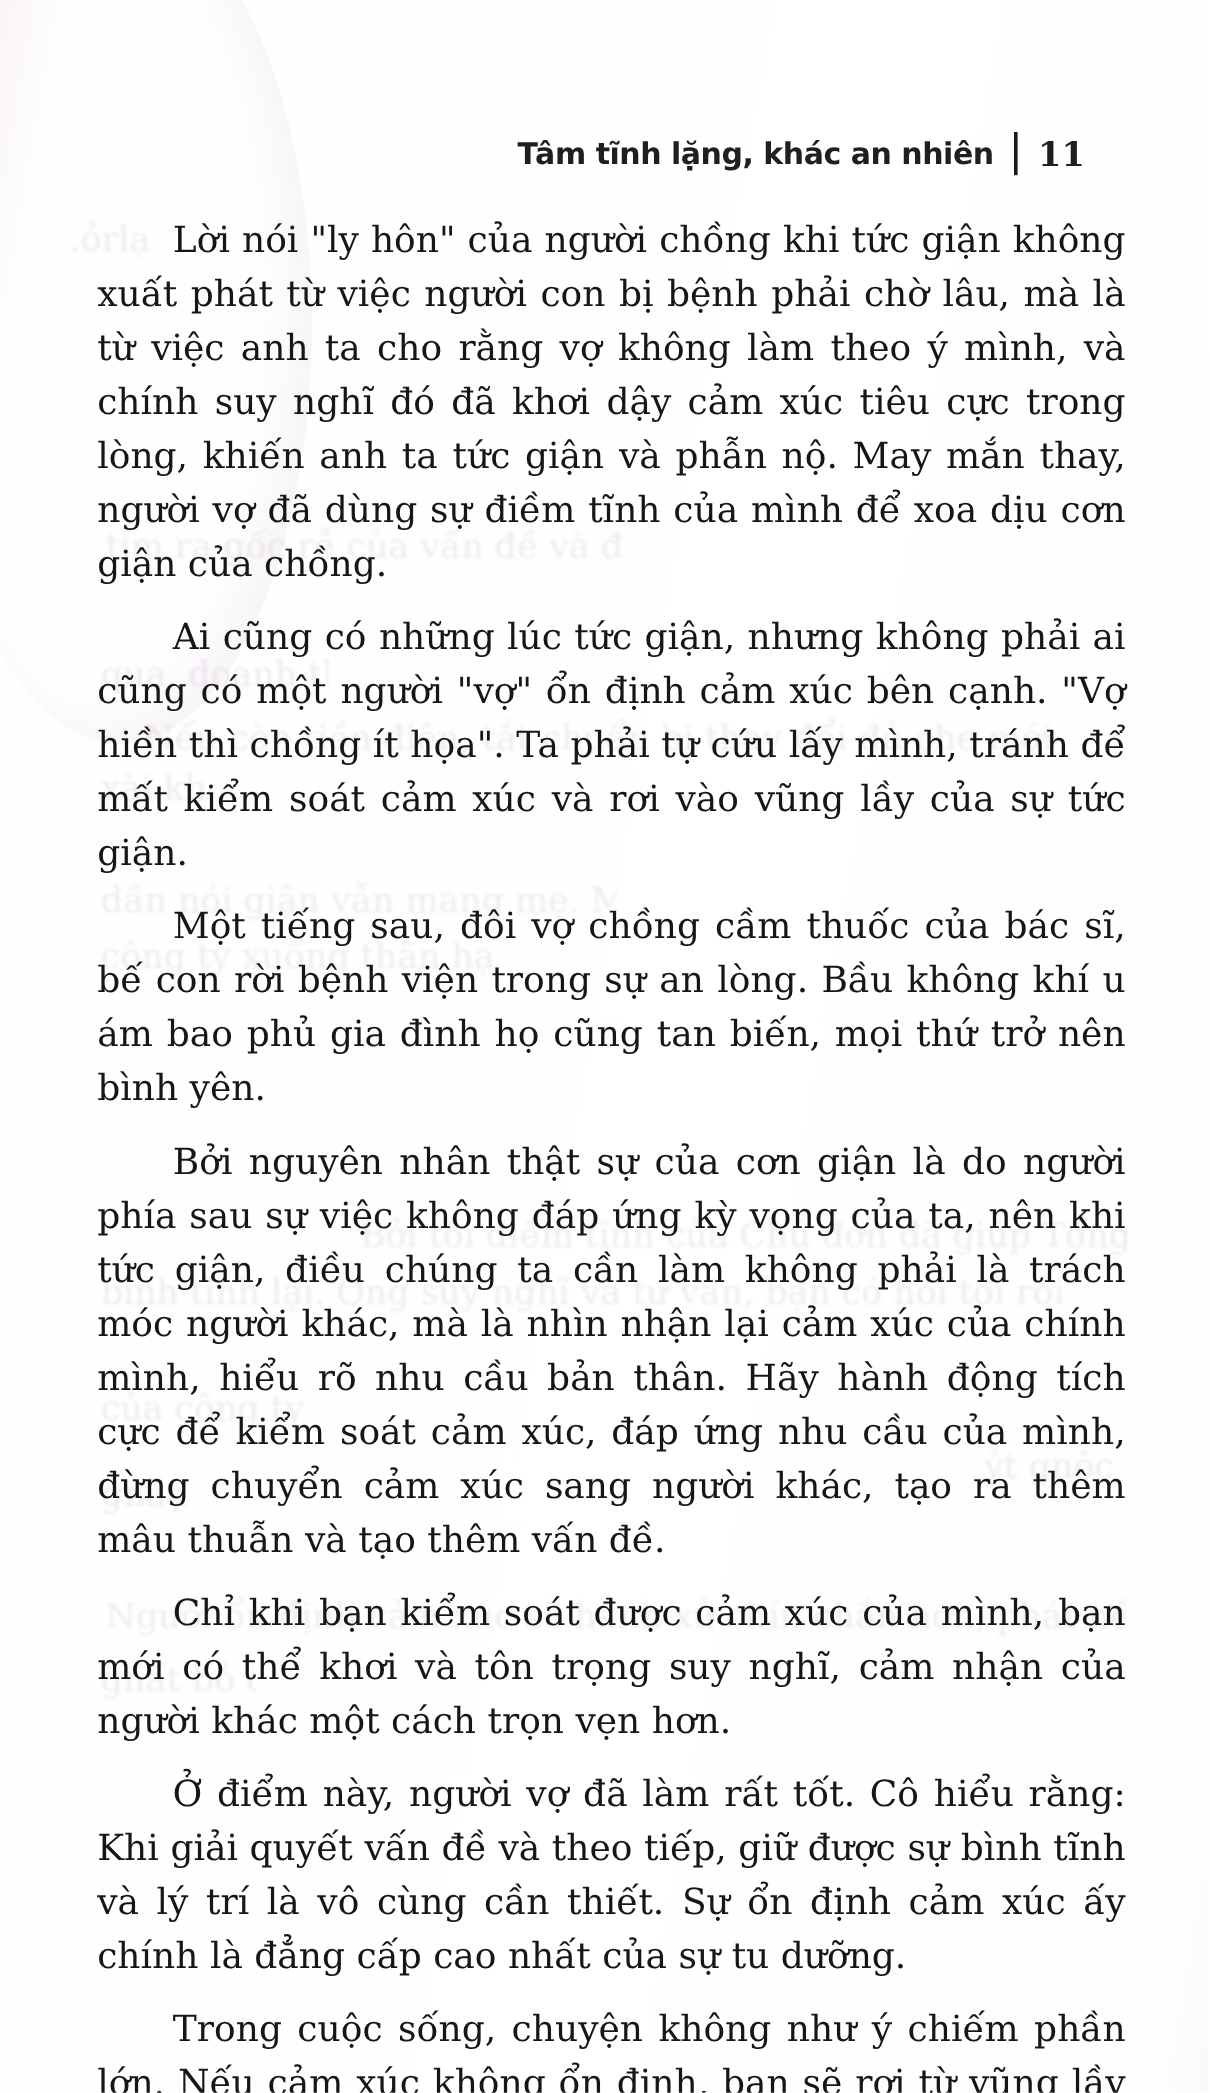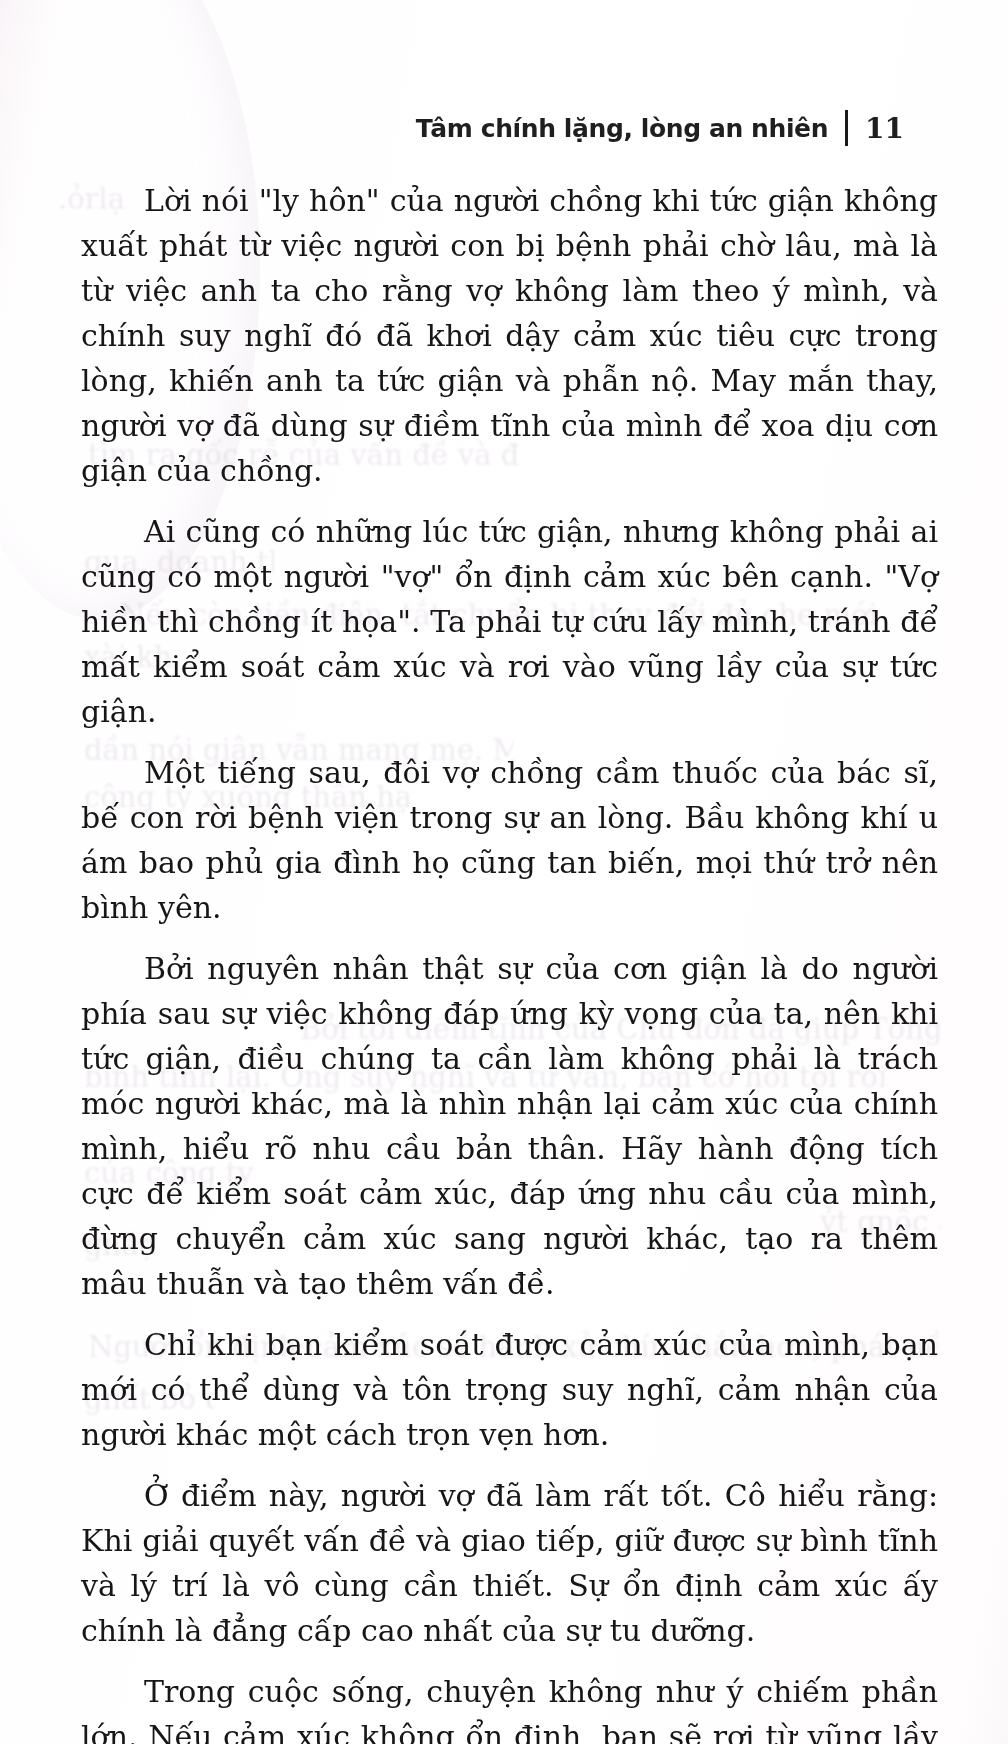--- a/index.html
+++ b/index.html
@@ -98,28 +98,28 @@
       <div class="ghost" style="left: 300px; top: 1012px; width: 640px;">Bởi tôi điềm tĩnh của Chú đơn đã giúp Tổng giám đốc dần</div>
       <div class="ghost" style="left: 84px; top: 1060px; width: 800px;">bình tĩnh lại. Ông suy nghĩ và tư vấn, bạn có hỏi tôi rồi. Tôi đã</div>
       <div class="ghost" style="left: 84px; top: 1156px; width: 170px;">của công ty".</div>
       <div class="ghost" style="left: 820px; top: 1205px; width: 120px;">ỷt gnôc áio</div>
       <div class="ghost" style="left: 84px; top: 1228px; width: 80px;">gnăḍ</div>
       <div class="ghost" style="left: 88px; top: 1330px; width: 850px;">Người ổn định cảm xúc sẽ hành xử chín chắn hơn, phát nền</div>
       <div class="ghost" style="left: 84px; top: 1382px; width: 130px;">gnất bỏ đê</div>
     </div>
 
   <header class="running-head">
-    <span class="running-title">Tâm chính lặng, lòng an nhiên</span>
+    <span class="running-title">Tâm tĩnh lặng, khác an nhiên</span>
     <span class="head-divider"></span>
     <span class="page-num">11</span>
   </header>
 
   <main class="text-block">
     <p>Lời nói "ly hôn" của người chồng khi tức giận không xuất phát từ việc người con bị bệnh phải chờ lâu, mà là từ việc anh ta cho rằng vợ không làm theo ý mình, và chính suy nghĩ đó đã khơi dậy cảm xúc tiêu cực trong lòng, khiến anh ta tức giận và phẫn nộ. May mắn thay, người vợ đã dùng sự điềm tĩnh của mình để xoa dịu cơn giận của chồng.</p>
     <p>Ai cũng có những lúc tức giận, nhưng không phải ai cũng có một người "vợ" ổn định cảm xúc bên cạnh. "Vợ hiền thì chồng ít họa". Ta phải tự cứu lấy mình, tránh để mất kiểm soát cảm xúc và rơi vào vũng lầy của sự tức giận.</p>
     <p>Một tiếng sau, đôi vợ chồng cầm thuốc của bác sĩ, bế con rời bệnh viện trong sự an lòng. Bầu không khí u ám bao phủ gia đình họ cũng tan biến, mọi thứ trở nên bình yên.</p>
     <p>Bởi nguyên nhân thật sự của cơn giận là do người phía sau sự việc không đáp ứng kỳ vọng của ta, nên khi tức giận, điều chúng ta cần làm không phải là trách móc người khác, mà là nhìn nhận lại cảm xúc của chính mình, hiểu rõ nhu cầu bản thân. Hãy hành động tích cực để kiểm soát cảm xúc, đáp ứng nhu cầu của mình, đừng chuyển cảm xúc sang người khác, tạo ra thêm mâu thuẫn và tạo thêm vấn đề.</p>
-    <p>Chỉ khi bạn kiểm soát được cảm xúc của mình, bạn mới có thể dùng và tôn trọng suy nghĩ, cảm nhận của người khác một cách trọn vẹn hơn.</p>
-    <p>Ở điểm này, người vợ đã làm rất tốt. Cô hiểu rằng: Khi giải quyết vấn đề và giao tiếp, giữ được sự bình tĩnh và lý trí là vô cùng cần thiết. Sự ổn định cảm xúc ấy chính là đẳng cấp cao nhất của sự tu dưỡng.</p>
+    <p>Chỉ khi bạn kiểm soát được cảm xúc của mình, bạn mới có thể khơi và tôn trọng suy nghĩ, cảm nhận của người khác một cách trọn vẹn hơn.</p>
+    <p>Ở điểm này, người vợ đã làm rất tốt. Cô hiểu rằng: Khi giải quyết vấn đề và theo tiếp, giữ được sự bình tĩnh và lý trí là vô cùng cần thiết. Sự ổn định cảm xúc ấy chính là đẳng cấp cao nhất của sự tu dưỡng.</p>
     <p>Trong cuộc sống, chuyện không như ý chiếm phần lớn. Nếu cảm xúc không ổn định, bạn sẽ rơi từ vũng lầy này sang vũng lầy</p>
   </main>
 
 </div>
 
 </body></html>

